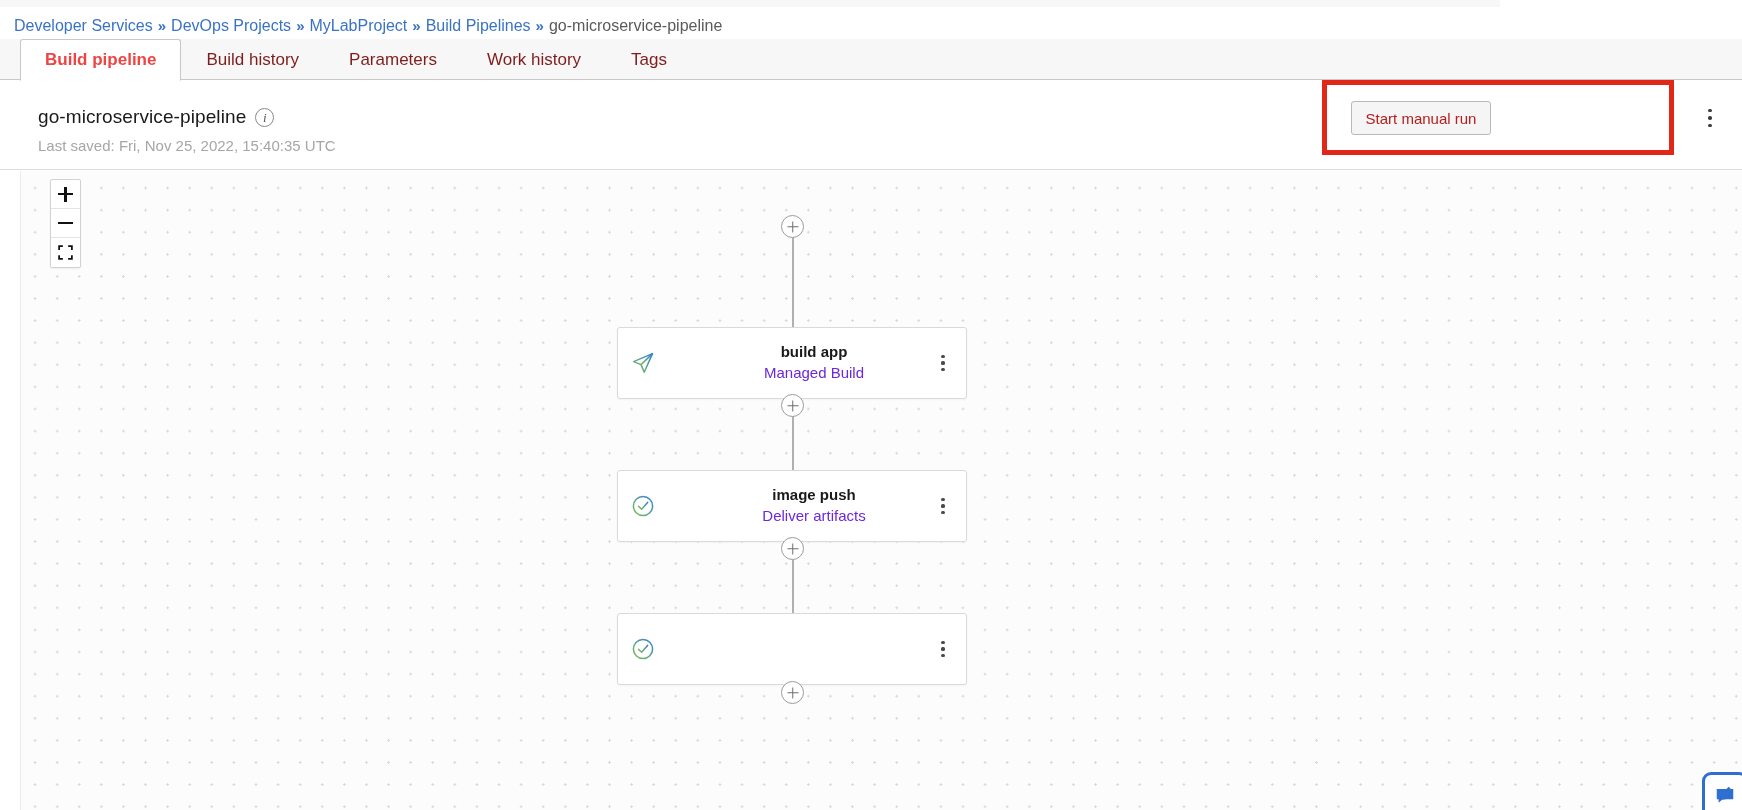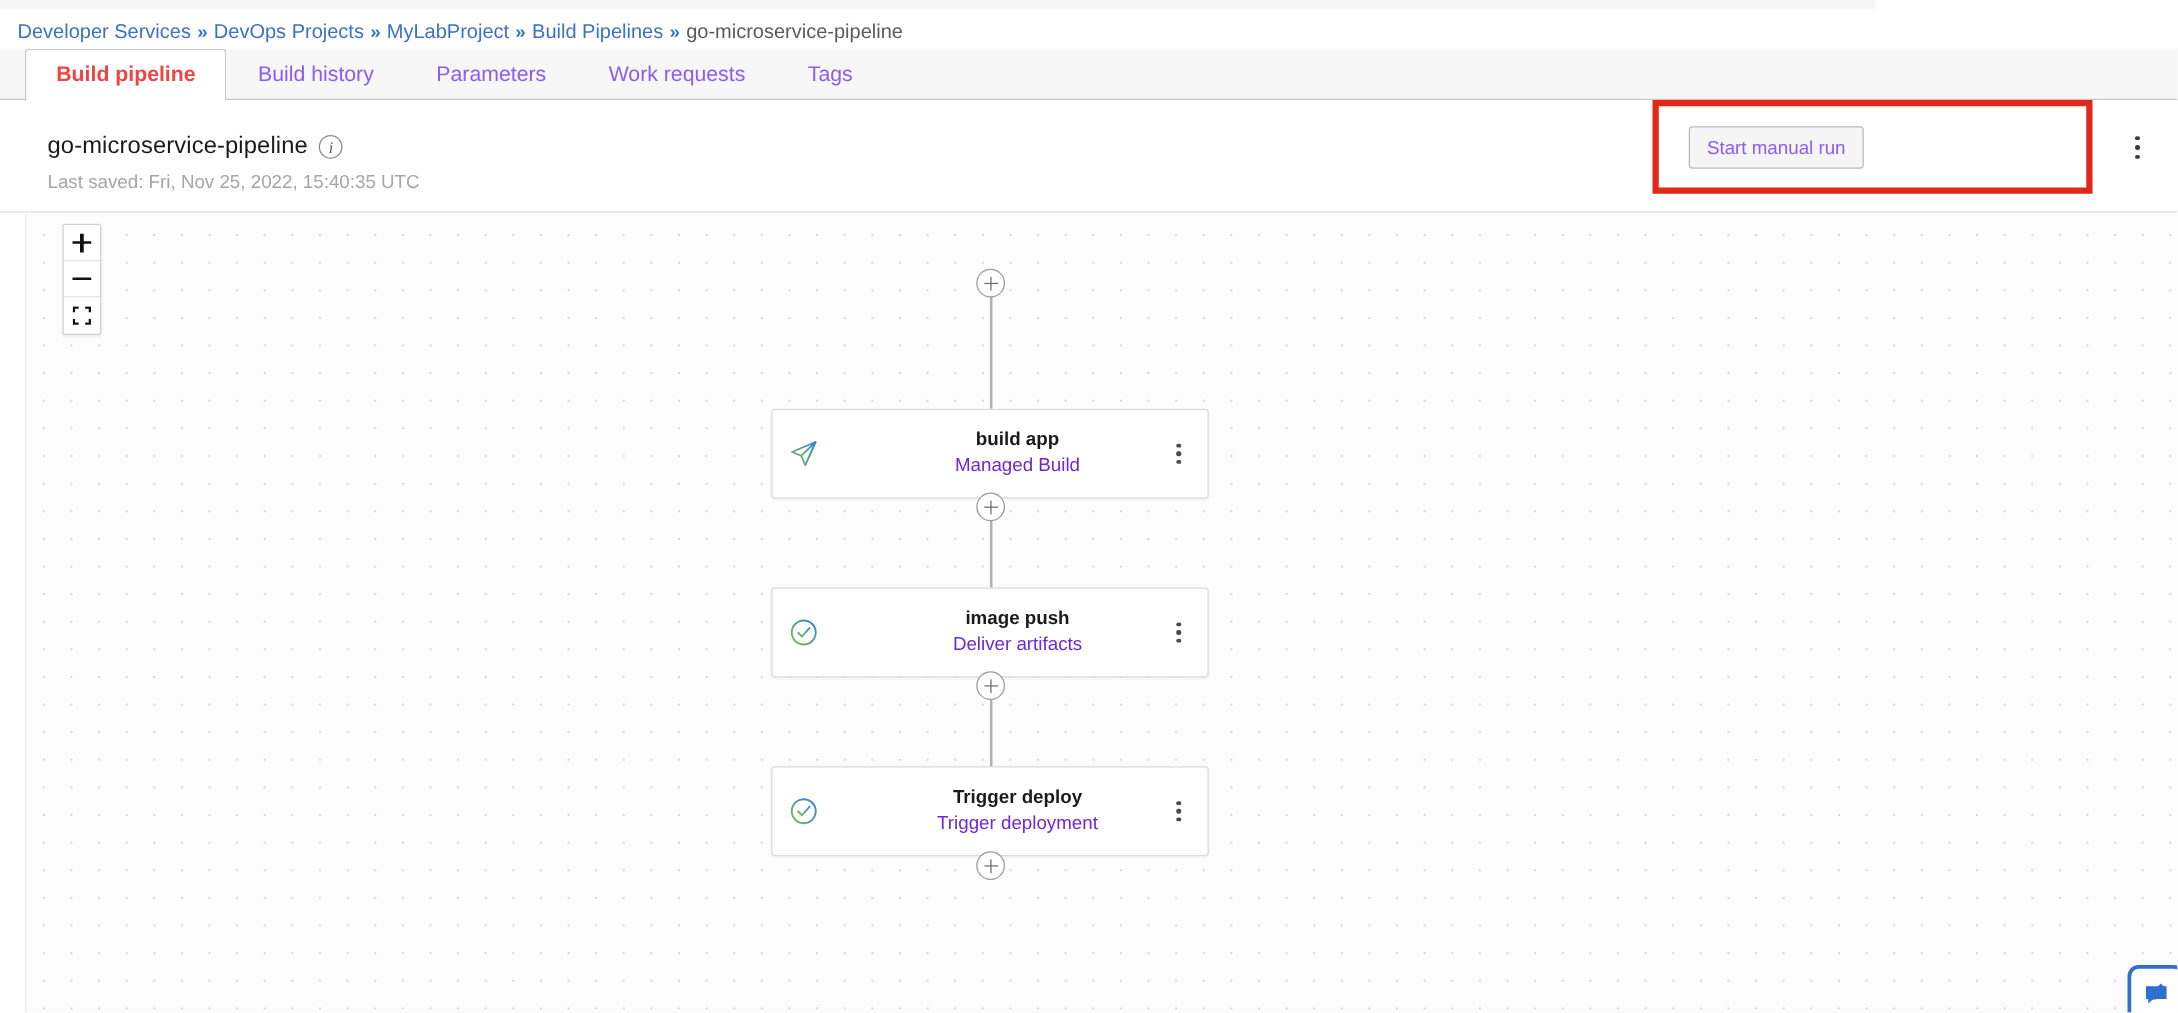--- a/index.html
+++ b/index.html
@@ -41,21 +41,21 @@
     background:#f7f7f7;
     border-bottom:1px solid #c8c8c8;
   }
   .tabs {
     position:absolute; left:20px; top:0; height:41px;
     display:flex; align-items:stretch;
   }
   .tab {
     display:flex; align-items:center; justify-content:center;
     padding:0 24px;
-    font-size:17px; color:#8b5cf6;
+    font-size:17px; color:#7f1d1d;
     cursor:pointer; white-space:nowrap;
     border:1px solid transparent;
     border-bottom:none;
     position:relative;
   }
   .tab.active {
     background:#ffffff;
     color:#ef4444; font-weight:700;
     border:1px solid #c8c8c8;
     border-bottom:1px solid #ffffff;
@@ -91,21 +91,21 @@
     position:absolute; left:1322px; top:80px; width:352px; height:75px;
     border:5px solid #e02718; background:transparent;
     pointer-events:none; z-index:8;
   }
 
   .start-run-btn {
     position:absolute; left:1351px; top:101px;
     width:140px; height:34px;
     background:#f5f5f5; border:1px solid #b9b9b9; border-radius:3px;
     font-family:"Liberation Sans", sans-serif;
-    font-size:15px; color:#8b5cf6; cursor:pointer;
+    font-size:15px; color:#b91c1c; cursor:pointer;
     display:flex; align-items:center; justify-content:center;
     z-index:9;
   }
   .kebab-top {
     position:absolute; left:1699px; top:103px;
     width:22px; height:30px; cursor:pointer;
     display:flex; flex-direction:column; align-items:center;
     justify-content:center; gap:4px; z-index:9;
   }
   .kebab-top i { width:3.5px; height:3.5px; border-radius:50%; background:#3d3d3d; display:block; }
@@ -214,21 +214,21 @@
       <div class="tab active">
           <span>Build pipeline</span>
         </div>
       <div class="tab">
           <span>Build history</span>
         </div>
       <div class="tab">
           <span>Parameters</span>
         </div>
       <div class="tab">
-          <span>Work requests</span>
+          <span>Work history</span>
         </div>
       <div class="tab">
           <span>Tags</span>
         </div>
     </div>
   </div>
 
   <div class="titlebar">
     <div class="title-row">
       <div class="page-title">go-microservice-pipeline</div>
@@ -324,24 +324,20 @@
             <defs>
               <linearGradient id="gradChk2" x1="1" y1="0" x2="0" y2="1">
                 <stop offset="0%" stop-color="#2f7fe0"></stop>
                 <stop offset="100%" stop-color="#7ec04a"></stop>
               </linearGradient>
             </defs>
             <circle cx="12" cy="12" r="9.6" fill="none" stroke="url(#gradChk2)" stroke-width="1.5"></circle>
             <path d="M7.5 12.2 L10.6 15.2 L16.6 8.4" fill="none" stroke="url(#gradChk2)" stroke-width="1.5" stroke-linecap="round" stroke-linejoin="round"></path>
           </svg>
         </div>
-        <div class="node-text">
-          <div class="node-title">Trigger deploy</div>
-          <div class="node-sub">Trigger deployment</div>
-        </div>
         <div class="node-kebab">
             <i></i>
             <i></i>
             <i></i>
           </div>
       </div>
 
       <div class="plus-node" style="left:760px; top:510px;"></div>
     </div>
 

